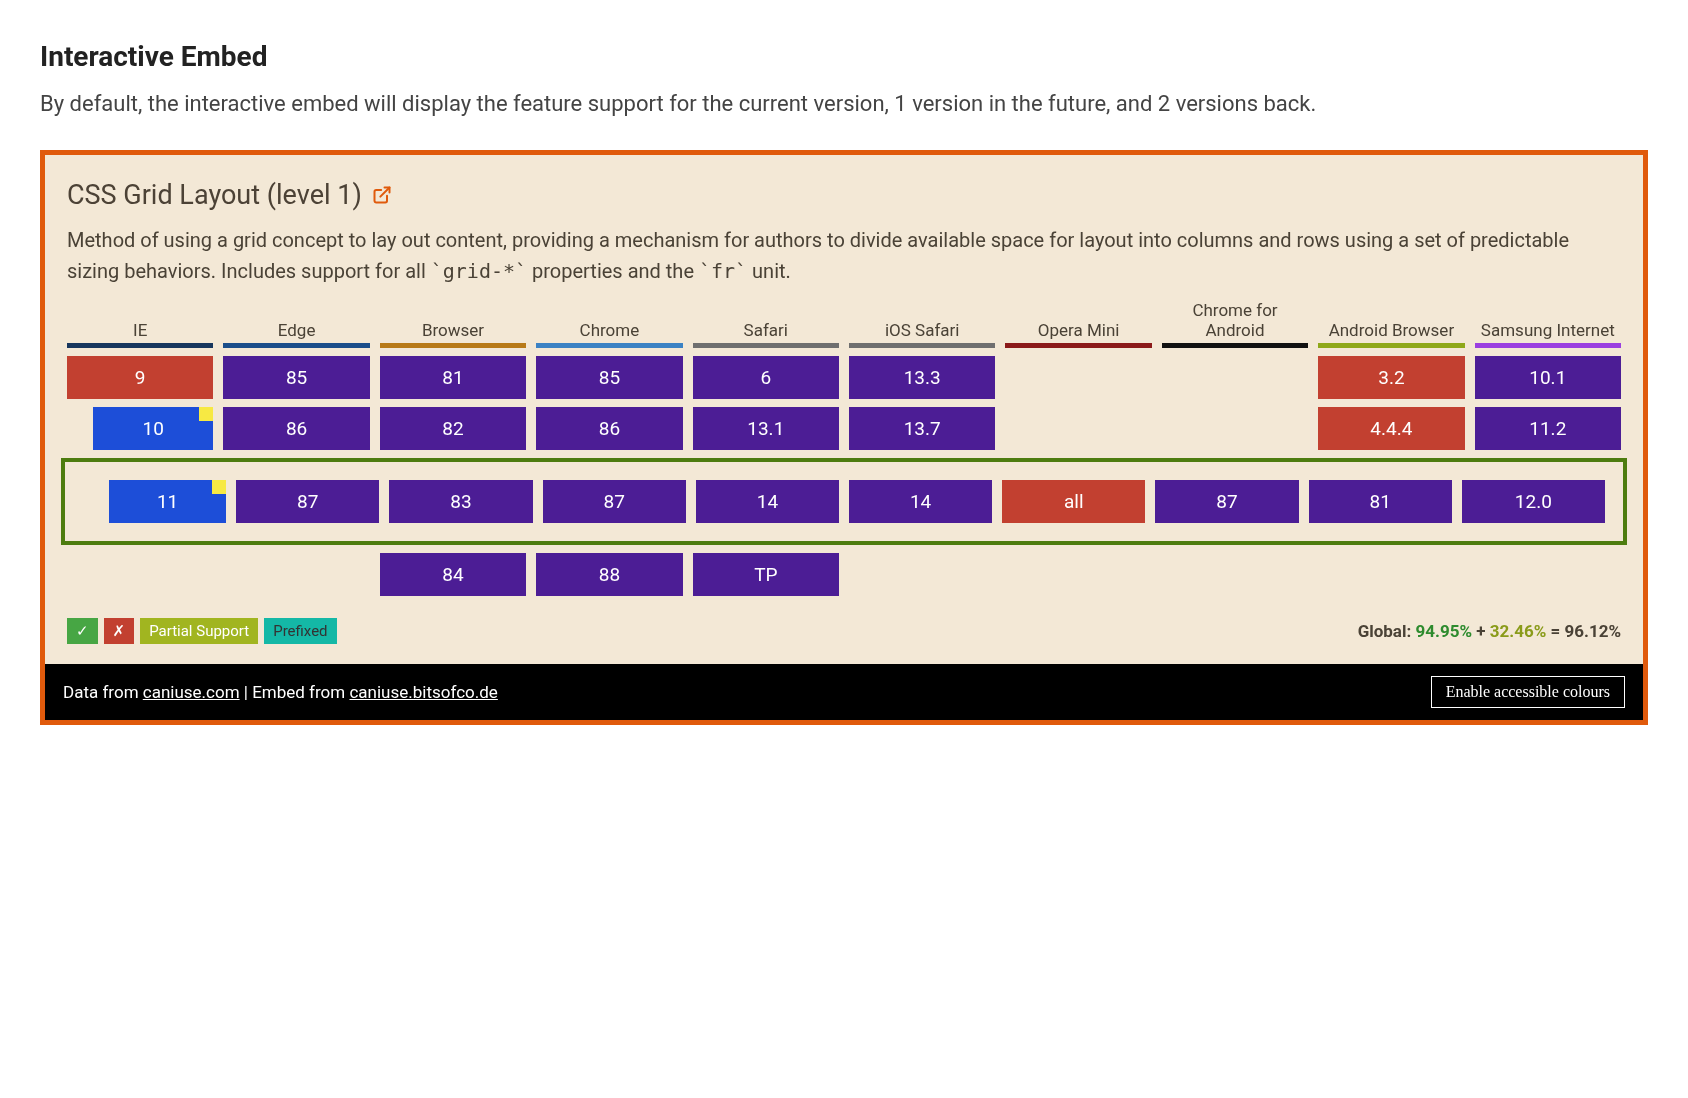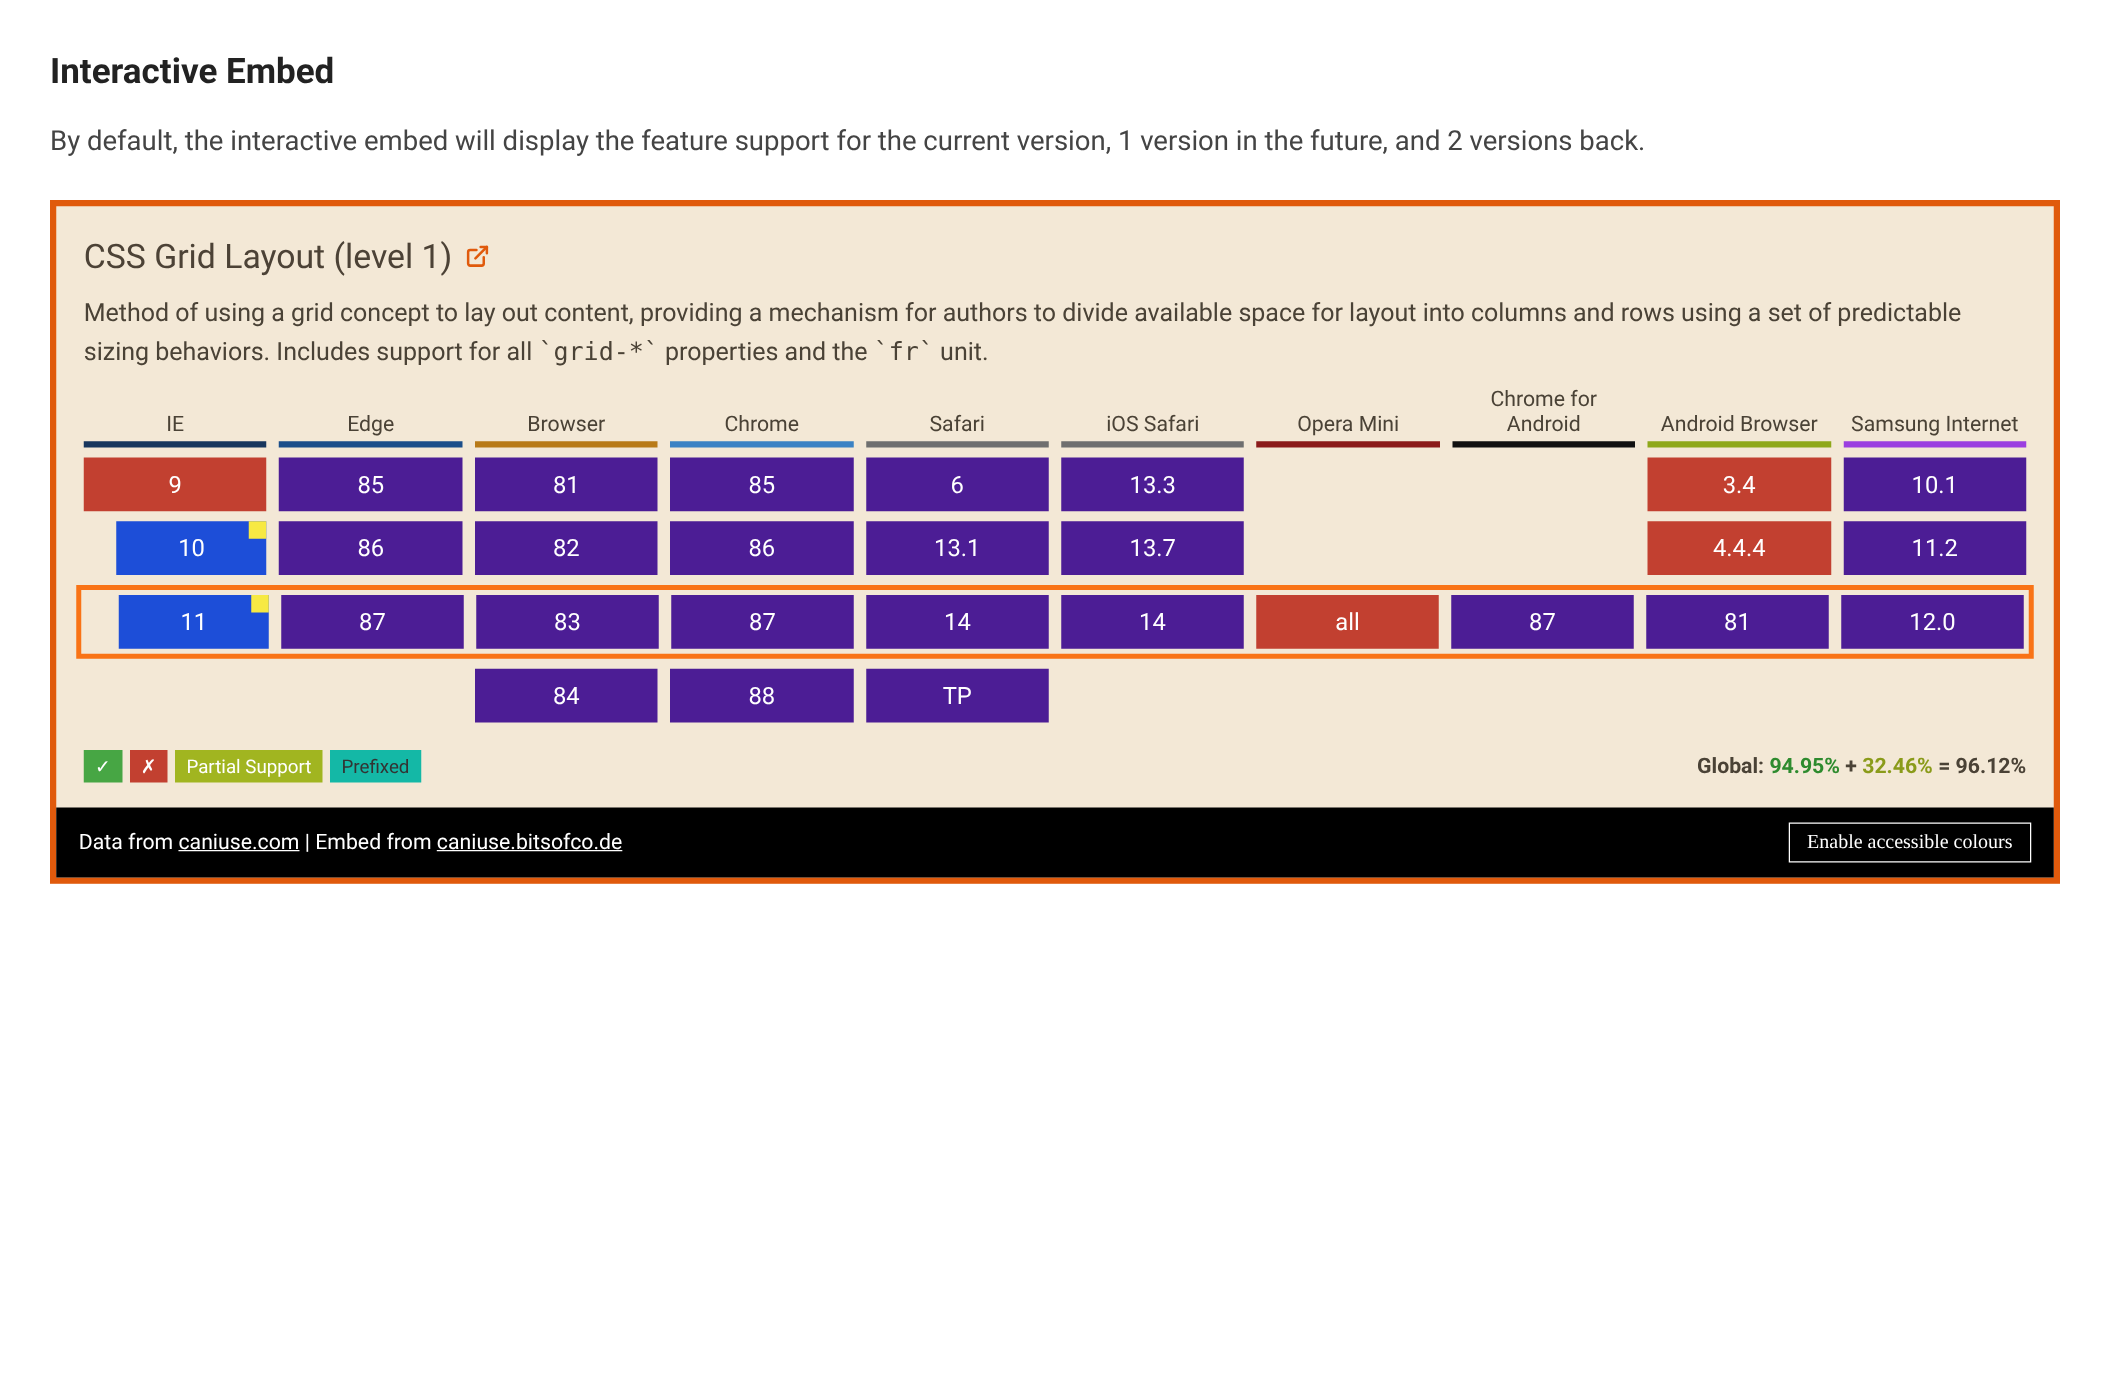--- a/index.html
+++ b/index.html
@@ -5,21 +5,21 @@
 * { box-sizing: border-box; margin: 0; padding: 0; }
 body {
   font-family: -apple-system, BlinkMacSystemFont, "Segoe UI", Roboto, Helvetica, Arial, sans-serif;
   background: #fff;
   padding: 40px;
   color: #333;
 }
 .heading {
   font-size: 28px;
   font-weight: 700;
-  margin-bottom: 24px;
+  margin-bottom: 14px;
   color: #222;
 }
 .intro {
   font-size: 22px;
   color: #444;
   line-height: 1.5;
   margin-bottom: 30px;
 }
 .embed {
   border: 5px solid #e05a0c;
@@ -91,22 +91,22 @@
   position: absolute;
   top: 0; right: 0;
   width: 14px; height: 14px;
   background: #f7e943;
 }
 .current-row-wrap {
   grid-column: 1 / -1;
   display: grid;
   grid-template-columns: repeat(10, 1fr);
   gap: 8px 10px;
-  border: 4px solid #f97316;
-  padding: 4px;
+  border: 4px solid #4d7c0f;
+  padding: 18px;
   margin-left: -6px;
   margin-right: -6px;
 }
 .legend-row {
   display: flex;
   align-items: center;
   justify-content: space-between;
   margin-top: 22px;
   font-size: 17px;
   color: #4a4236;
@@ -215,21 +215,21 @@
           <div class="col-bar" style="background: rgb(155, 63, 224);"></div>
         </div>
         <div class="cell unsupported">9</div>
         <div class="cell supported">85</div>
         <div class="cell supported">81</div>
         <div class="cell supported">85</div>
         <div class="cell supported">6</div>
         <div class="cell supported">13.3</div>
         <div class="cell empty"></div>
         <div class="cell empty"></div>
-        <div class="cell unsupported">3.4</div>
+        <div class="cell unsupported">3.2</div>
         <div class="cell supported">10.1</div>
         <div class="cell partial prefix">10</div>
         <div class="cell supported">86</div>
         <div class="cell supported">82</div>
         <div class="cell supported">86</div>
         <div class="cell supported">13.1</div>
         <div class="cell supported">13.7</div>
         <div class="cell empty"></div>
         <div class="cell empty"></div>
         <div class="cell unsupported">4.4.4</div>

